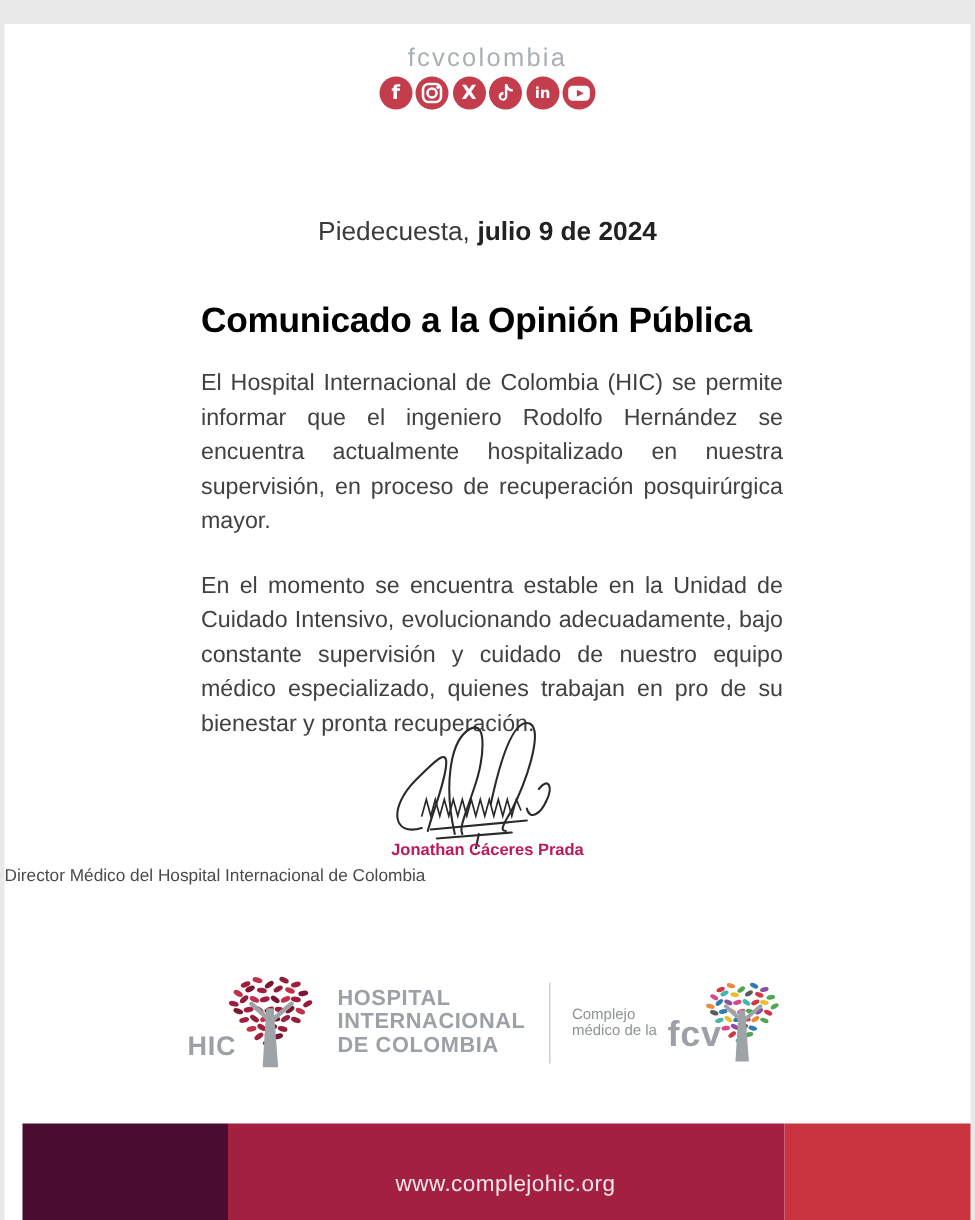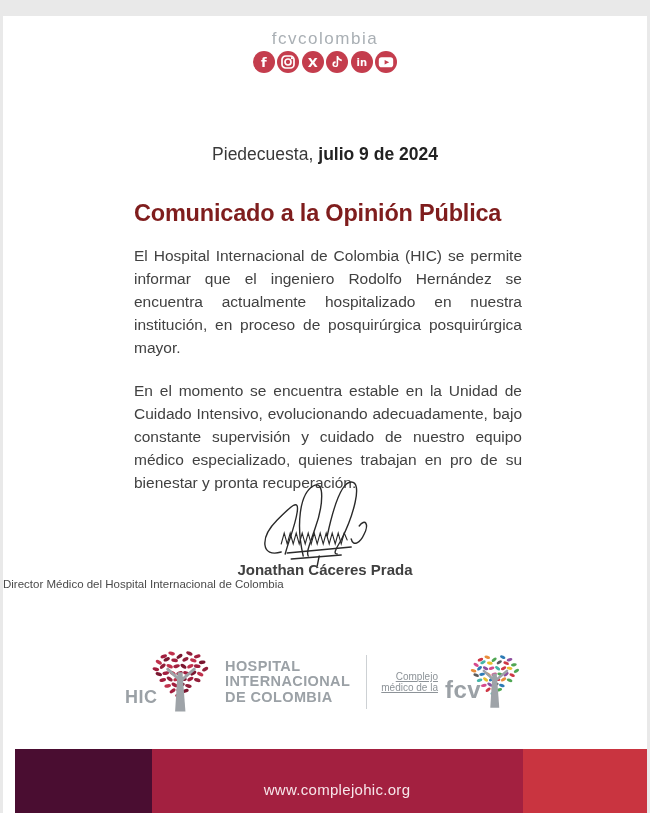--- a/index.html
+++ b/index.html
@@ -36,37 +36,37 @@
   
   .date-line {
     position: absolute; top: 128px; left: 0; width: 100%;
     text-align: center; font-size: 17.5px; color: #3a3a3a;
   }
   .date-line .d-bold { font-weight: bold; color: #222222; margin-left: 5px; }
   
   .main-title {
     position: absolute; top: 184px; left: 131px; width: 400px;
     font-size: 23.5px; font-weight: bold; letter-spacing: -0.2px;
-    color: #7f1d1d;
+    color: #000000;
   }
   
   .body-text {
     position: absolute; top: 228px; left: 131px; width: 388px;
     font-size: 15.5px; line-height: 23px; color: #414141;
     text-align: justify;
   }
   .body-text p + p { margin-top: 20px; }
   
   .signature-svg {
     position: absolute; top: 450px; left: 50%;
     transform: translateX(-54%);
   }
   .sig-name {
     position: absolute; top: 545px; left: 0; width: 100%;
-    text-align: center; font-size: 15px; font-weight: bold; color: #404040;
+    text-align: center; font-size: 11px; font-weight: bold; color: #be185d;
   }
   .sig-role {
     position: absolute; top: 562px; left: 0; width: 100%;
     text-align: left; font-size: 11.5px; color: #4a4a4a;
   }
   
   .logo-row {
     position: absolute; top: 630px; left: 0; width: 100%;
     display: flex; justify-content: center; align-items: center;
   }
@@ -79,22 +79,22 @@
   .hic-name {
     margin-left: 10px;
     font-size: 14.5px; font-weight: bold; color: #9ba1a6;
     line-height: 15.5px; letter-spacing: 0.4px;
   }
   .logo-divider {
     width: 1px; height: 54px; background: #cdd1d4;
     margin: 0 14px 0 16px;
   }
   .fcv-tagline {
-    text-align: right; font-size: 10px; line-height: 11px;
-    color: #8d9398; margin-right: 7px; text-decoration: underline;
+    text-align: left; font-size: 10px; line-height: 11px;
+    color: #8d9398; margin-right: 7px;
   }
   .fcv-logo { position: relative; width: 80px; height: 68px; }
   .fcv-acronym {
     position: absolute; left: 0; bottom: 12px;
     font-size: 24px; font-weight: bold; color: #9ba1a6; letter-spacing: 0.5px;
   }
   .fcv-tree { position: absolute; left: 20px; top: 2px; }
   
   .footer-bar {
     position: absolute; bottom: 0; left: 12px; width: 100%; height: 80px;
@@ -142,21 +142,21 @@
     </span>
   </div>
 
   <div class="date-line">
     <span>Piedecuesta,</span><span class="d-bold">julio 9 de 2024</span>
   </div>
 
   <div class="main-title">Comunicado a la Opinión Pública</div>
 
   <div class="body-text">
-    <p>El Hospital Internacional de Colombia (HIC) se permite informar que el ingeniero Rodolfo Hernández se encuentra actualmente hospitalizado en nuestra institución, en proceso de posquirúrgica posquirúrgica mayor.</p>
+    <p>El Hospital Internacional de Colombia (HIC) se permite informar que el ingeniero Rodolfo Hernández se encuentra actualmente hospitalizado en nuestra supervisión, en proceso de recuperación posquirúrgica mayor.</p>
     <p>En el momento se encuentra estable en la Unidad de Cuidado Intensivo, evolucionando adecuadamente, bajo constante supervisión y cuidado de nuestro equipo médico especializado, quienes trabajan en pro de su bienestar y pronta recuperación.</p>
   </div>
 
   <svg class="signature-svg" width="170" height="100" viewBox="0 0 170 100" fill="none" stroke="#2a2a2a" stroke-width="1.4" stroke-linecap="round">
     <path d="M48 86 C 28 92, 26 72, 44 54 C 58 40, 66 32, 64 46 C 62 60, 55 76, 52 88"></path>
     <path d="M70 90 C 63 60, 66 28, 80 20 C 92 13, 90 40, 82 62 C 76 80, 73 86, 75 90"></path>
     <path d="M94 70 C 100 42, 108 16, 118 16 C 130 16, 120 50, 108 74 C 102 84, 100 88, 104 88"></path>
     <path d="M126 60 C 132 52, 136 58, 131 68 C 127 77, 120 81, 118 73"></path>
     <path d="M48 78 L51 67 L54 78 L57 67 L60 78 L63 67 L66 78 L69 67 L72 78 L75 67 L78 78 L81 67 L84 78 L87 67 L90 78 L93 67 L96 78 L99 67 L102 78 L105 67 L108 78 L111 67 L114 74" stroke-width="1.1"></path>
     <path d="M54 87 L118 81"></path>

